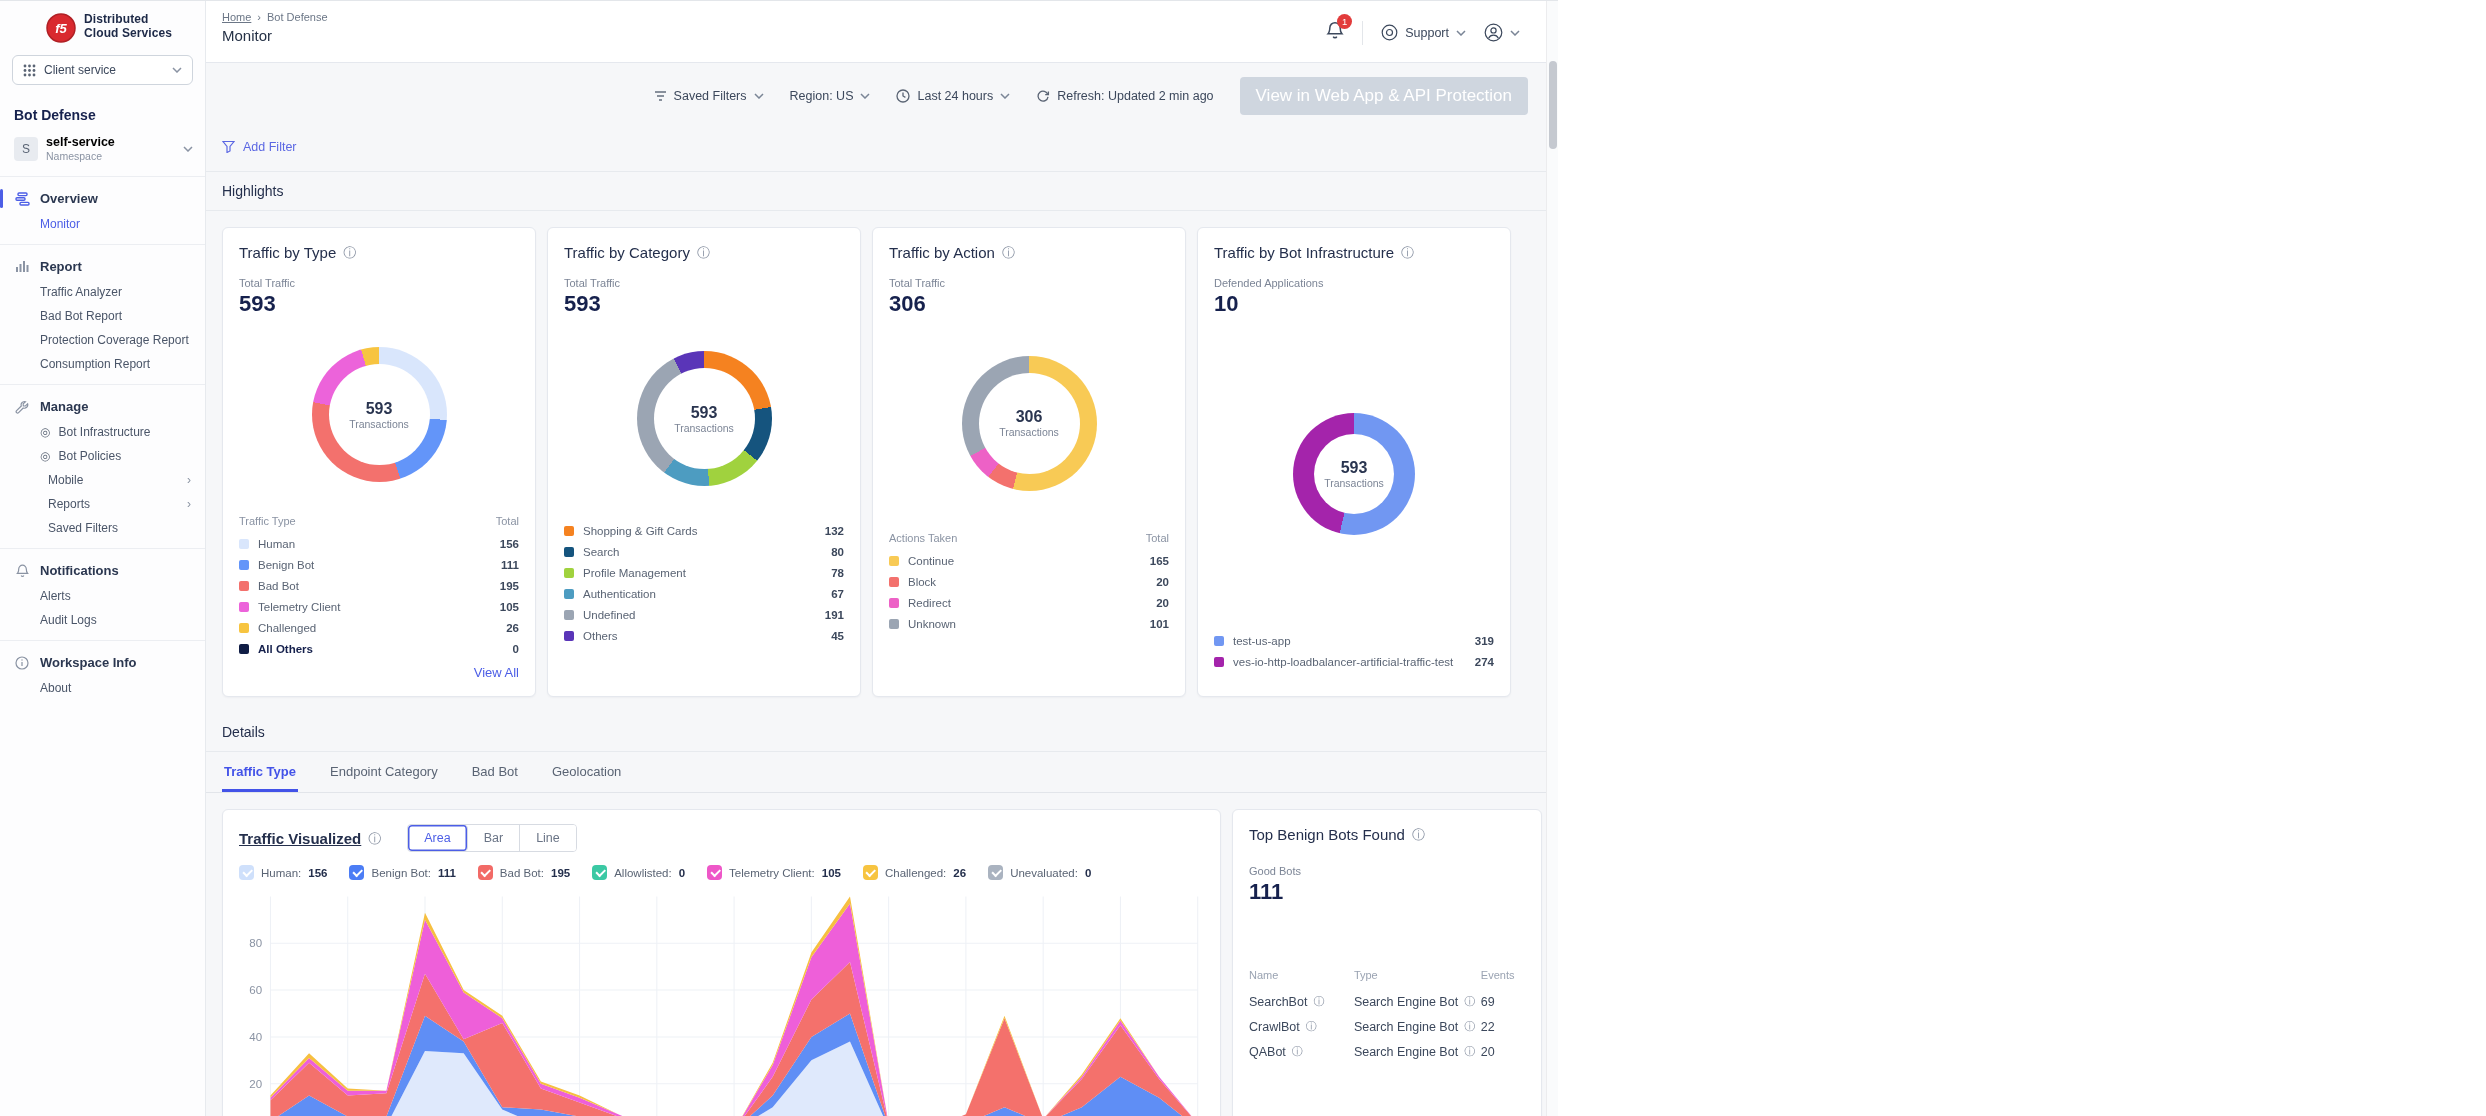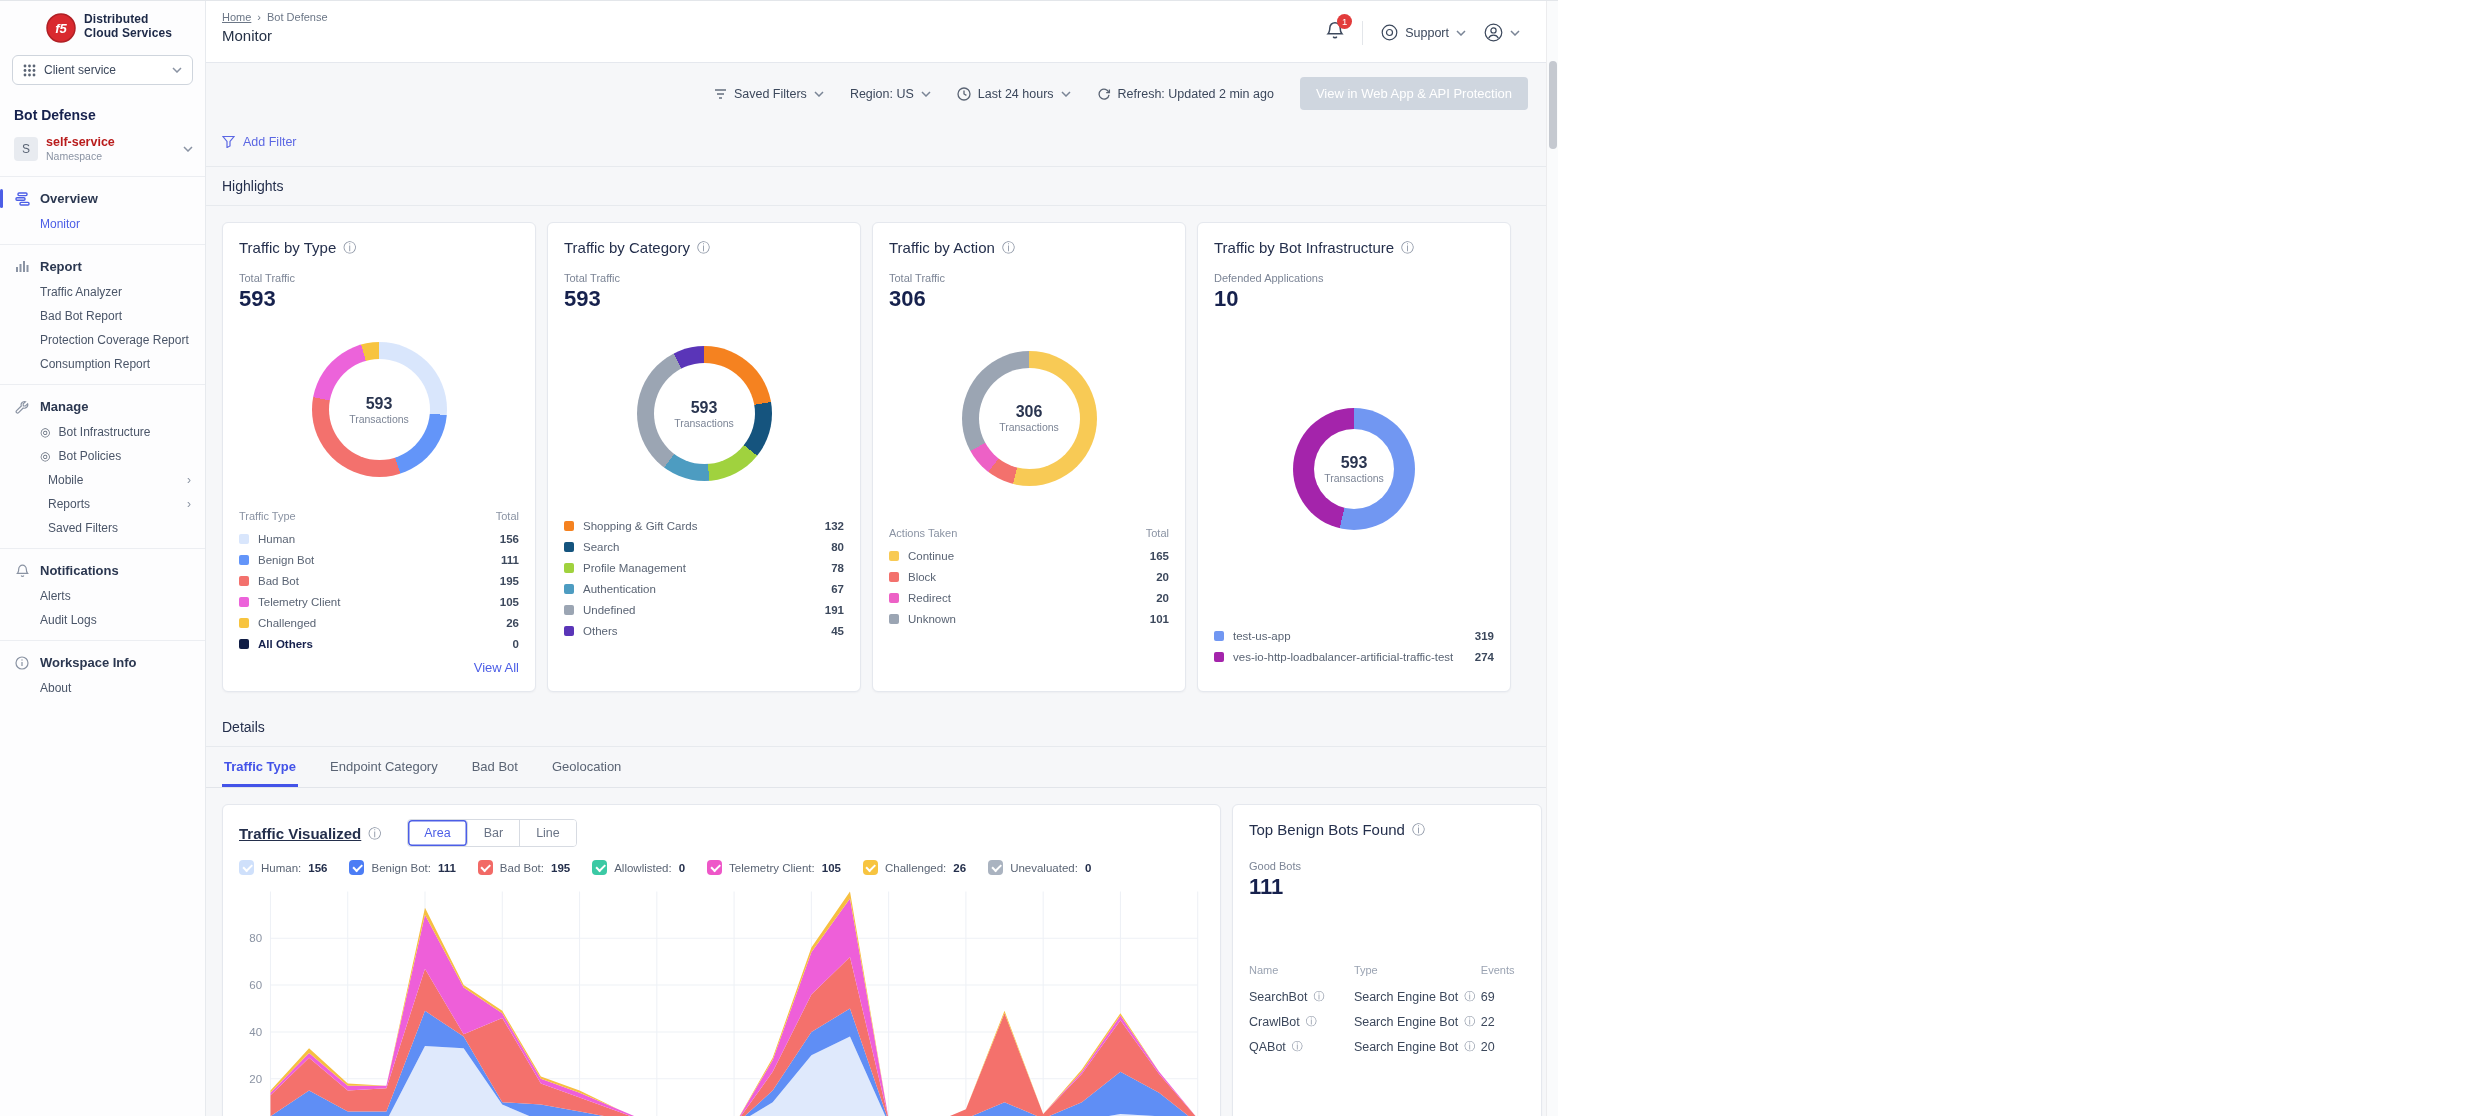--- a/index.html
+++ b/index.html
@@ -9,21 +9,21 @@
 
   
   .sidebar { width:206px; background:#fdfdfe; border-right:1px solid #e7eaee; flex:none; height:100%; padding-top:10px; }
   .brand { display:flex; gap:8px; padding:2px 14px 10px 14px;margin-left:32px; }
   .brand-text { font-size:12px; font-weight:800; color:#1d2947; line-height:1.15; letter-spacing:.1px; }
   .select-box { margin:2px 12px 14px 12px; height:30px; border:1px solid #cfd5dd; border-radius:6px; background:#fff; display:flex; align-items:center; gap:8px; padding:0 10px; font-size:12px; color:#3c485c; }
   .select-box .chev { margin-left:auto; }
   .product-title { font-size:14px; font-weight:700; color:#16214d; padding:8px 14px 10px 14px; }
   .ns-row { display:flex; align-items:center; gap:8px; padding:2px 12px 14px 14px; }
   .ns-avatar { width:24px; height:24px; border-radius:4px; background:#e8ebf0; color:#5a6474; font-size:12px; display:flex; align-items:center; justify-content:center; flex:none; }
-  .ns-name { font-size:12.5px; font-weight:700; color:#b91c1c; line-height:1.2; }
+  .ns-name { font-size:12.5px; font-weight:700; color:#000000; line-height:1.2; }
   .ns-type { font-size:10.5px; color:#8a93a3; }
   .ns-row .chev { margin-left:auto; }
   .side-div { border-top:1px solid #eceef2; margin:0; }
   .group { padding:8px 0; }
   .group-head { display:flex; align-items:center; gap:10px; padding:6px 14px; font-size:13px; font-weight:600; color:#2b3750; position:relative; }
   .group-head.active::before { content:""; position:absolute; left:0; top:4px; bottom:4px; width:3px; background:#4c5ee6; border-radius:2px; }
   .gicon { width:16px; display:flex; justify-content:center; color:#5a6474; flex:none; }
   .sub-item { display:flex; align-items:center; gap:8px; padding:5px 14px 5px 40px; font-size:12px; color:#4a5568; cursor:pointer; }
   .sub-item.active { color:#4c5ee6; }
   .sub-item .bullet { font-size:12px; color:#5a6474; }
@@ -38,21 +38,21 @@
   .page-title { font-size:15px; font-weight:500; color:#253146; }
   .top-actions { display:flex; align-items:center; gap:18px; padding-right:14px; }
   .bell-wrap { position:relative; cursor:pointer; }
   .badge { position:absolute; top:-7px; right:-8px; min-width:15px; height:15px; border-radius:8px; background:#e23b3b; color:#fff; font-size:9.5px; display:flex; align-items:center; justify-content:center; padding:0 3px; }
   .vdiv { width:1px; height:24px; background:#e3e6ea; }
   .top-item { display:flex; align-items:center; gap:7px; font-size:12.5px; color:#3c485c; cursor:pointer; }
 
   .content { flex:1; display:flex; flex-direction:column; min-height:0; }
   .toolbar { display:flex; align-items:center; justify-content:flex-end; gap:26px; padding:14px 30px 12px 16px; font-size:12.5px; color:#3c485c; }
   .tool-item { display:flex; align-items:center; gap:7px; cursor:pointer; white-space:nowrap; }
-  .waap-btn { background:#cfd6df; color:#fff; border:none; border-radius:4px; font-size:13px; padding:9px 16px; font-family:inherit; }
+  .waap-btn { background:#cfd6df; color:#fff; border:none; border-radius:4px; font-size:17px; padding:9px 16px; font-family:inherit; }
   .addfilter-row { padding:12px 16px 14px 16px; border-bottom:1px solid #e7eaee; }
   .addfilter { display:inline-flex; align-items:center; gap:8px; color:#5b67e3; font-size:12.5px; cursor:pointer; }
   .section-head { font-size:14px; font-weight:500; color:#242f4c; padding:11px 16px; border-bottom:1px solid #e7eaee; }
 
   .cards { display:flex; gap:11px; padding:16px; }
   .card { background:#fff; border:1px solid #e5e8ee; border-radius:6px; box-shadow:0 1px 2px rgba(20,30,60,.04); }
   .h-card { width:314px; height:470px; padding:16px; display:flex; flex-direction:column; }
   .card-title { display:flex; align-items:center; gap:7px; font-size:15px; font-weight:500; color:#242f4c; }
   .info-i { color:#8a93a3; font-size:13px; line-height:1; }
   .stat-label { font-size:11px; color:#7c8596; margin-top:16px; }

